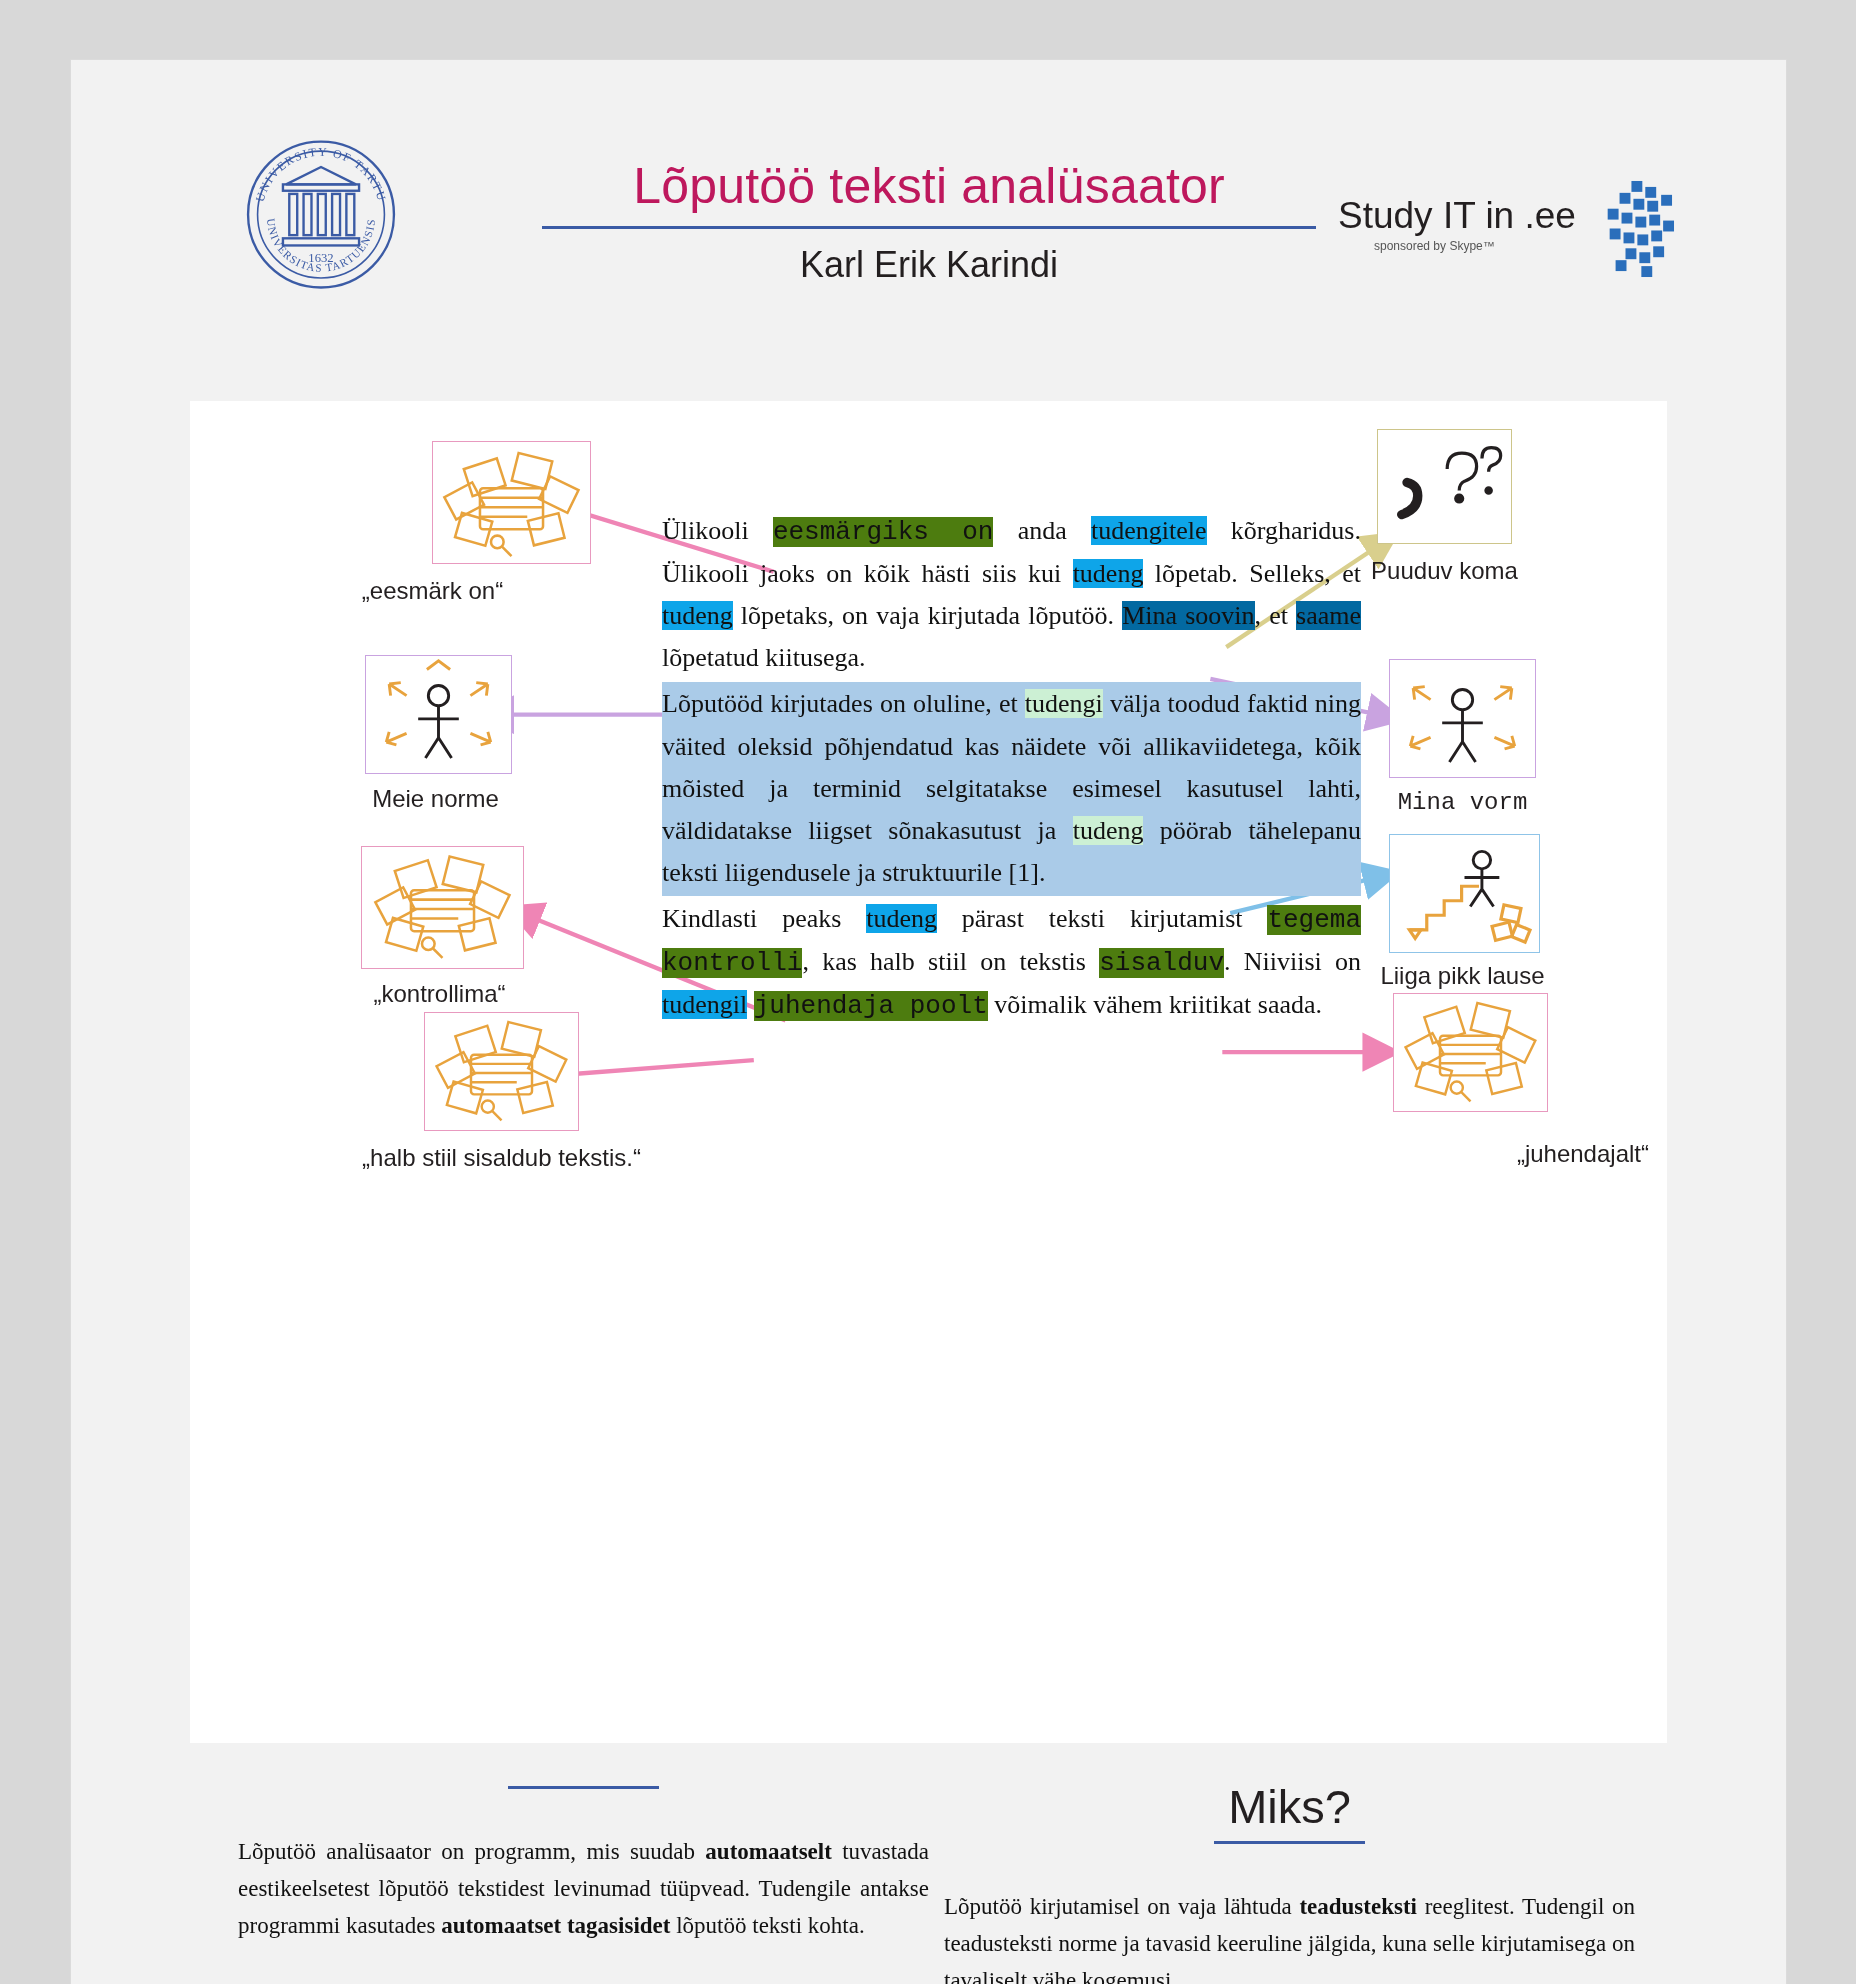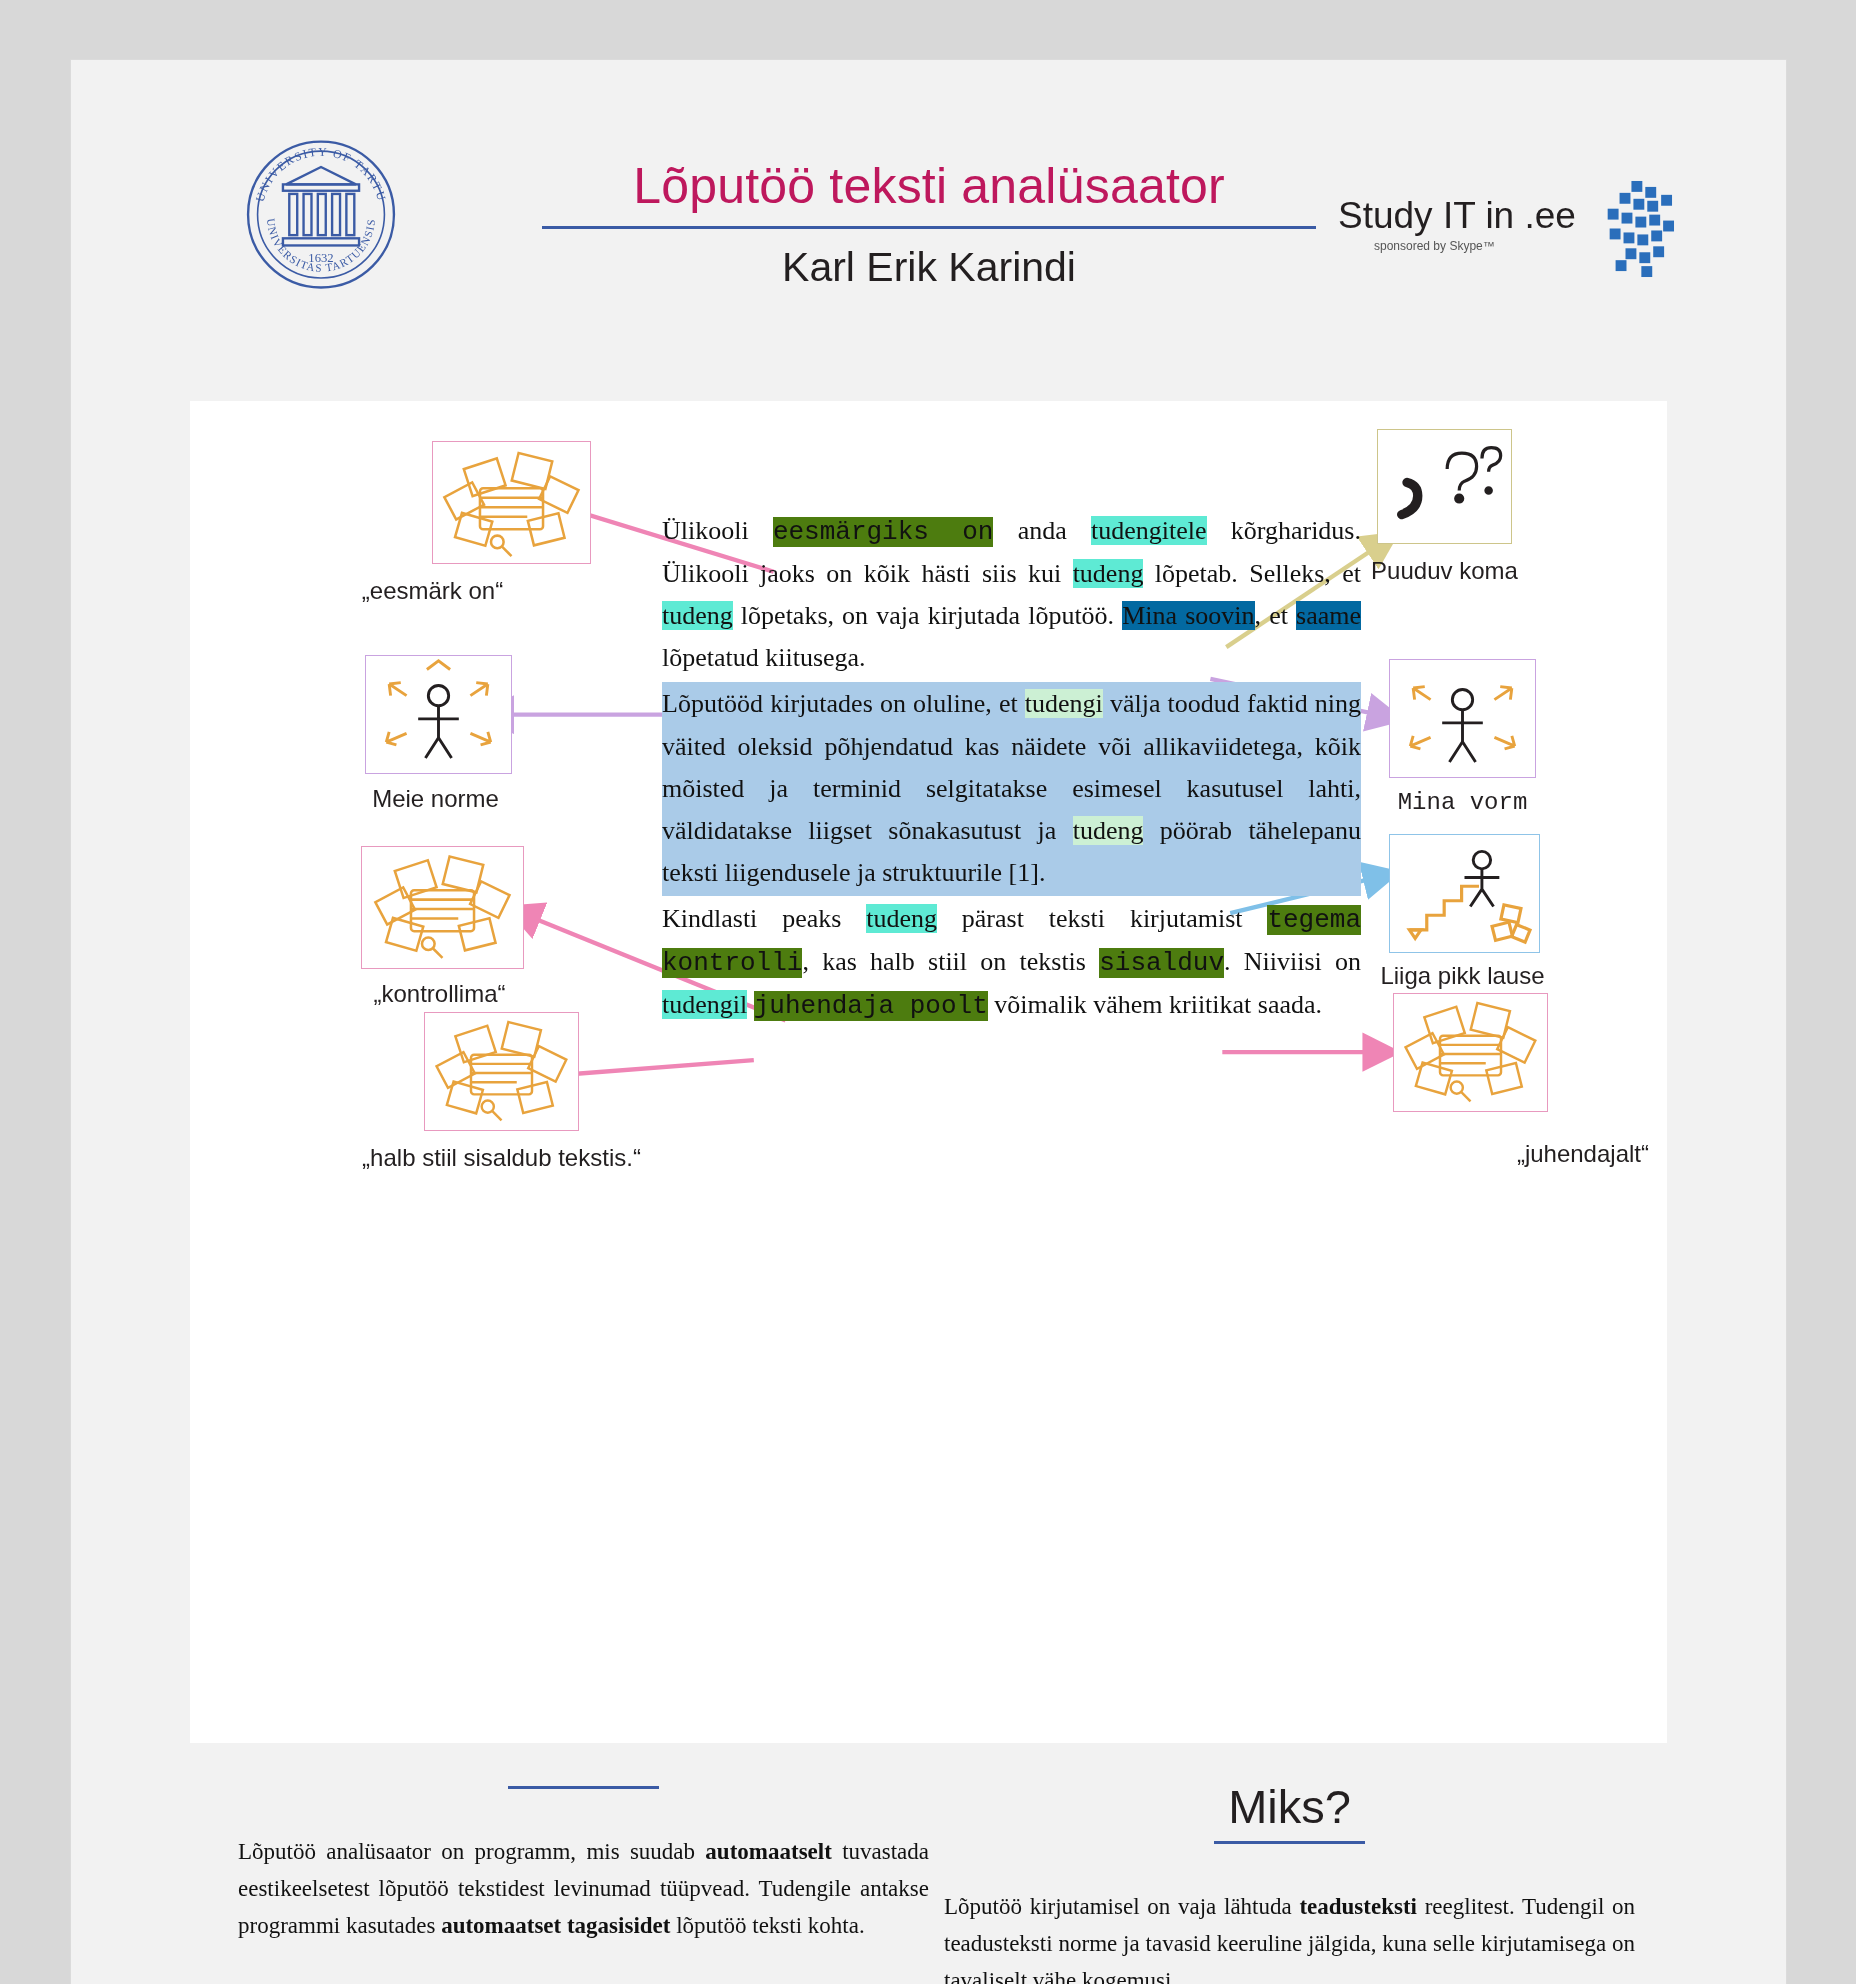--- a/index.html
+++ b/index.html
@@ -48,21 +48,21 @@
     letter-spacing: 0.2px;
     line-height: 1.1;
   }
   .title-rule {
     width: 774px;
     height: 2.8px;
     background: #3b5ba5;
     margin: 12px auto 0 auto;
   }
   .poster-author {
-    font-size: 41px;
+    font-size: 36px;
     color: #231f20;
     margin-top: 15px;
   }
   .logo-study {
     position: absolute;
     right: 111px; top: 119px;
     width: 337px;
     height: 103px;
   }
   .study-text {
@@ -97,21 +97,21 @@
     left: 472px; top: 109px;
     width: 699px;
     font-family: "Liberation Serif", serif;
     font-size: 26px;
     line-height: 1.62;
     color: #111;
     text-align: justify;
   }
   .sample-text p { margin: 0 0 2.4px 0; }
   .hl-pink   { background: #4d7c0f; font-family: Liberation Mono, monospace; }
-  .hl-green  { background: #5eead4; }
+  .hl-green  { background: #0ea5e9; }
   .hl-purple { background: #0369a1; }
   .hl-lgreen { background: #ccf0d4; }
   .block-blue {
     background: #aacbe8;
     padding: 1.6px 0;
   }
 
   
   .icard {
     position: absolute;

